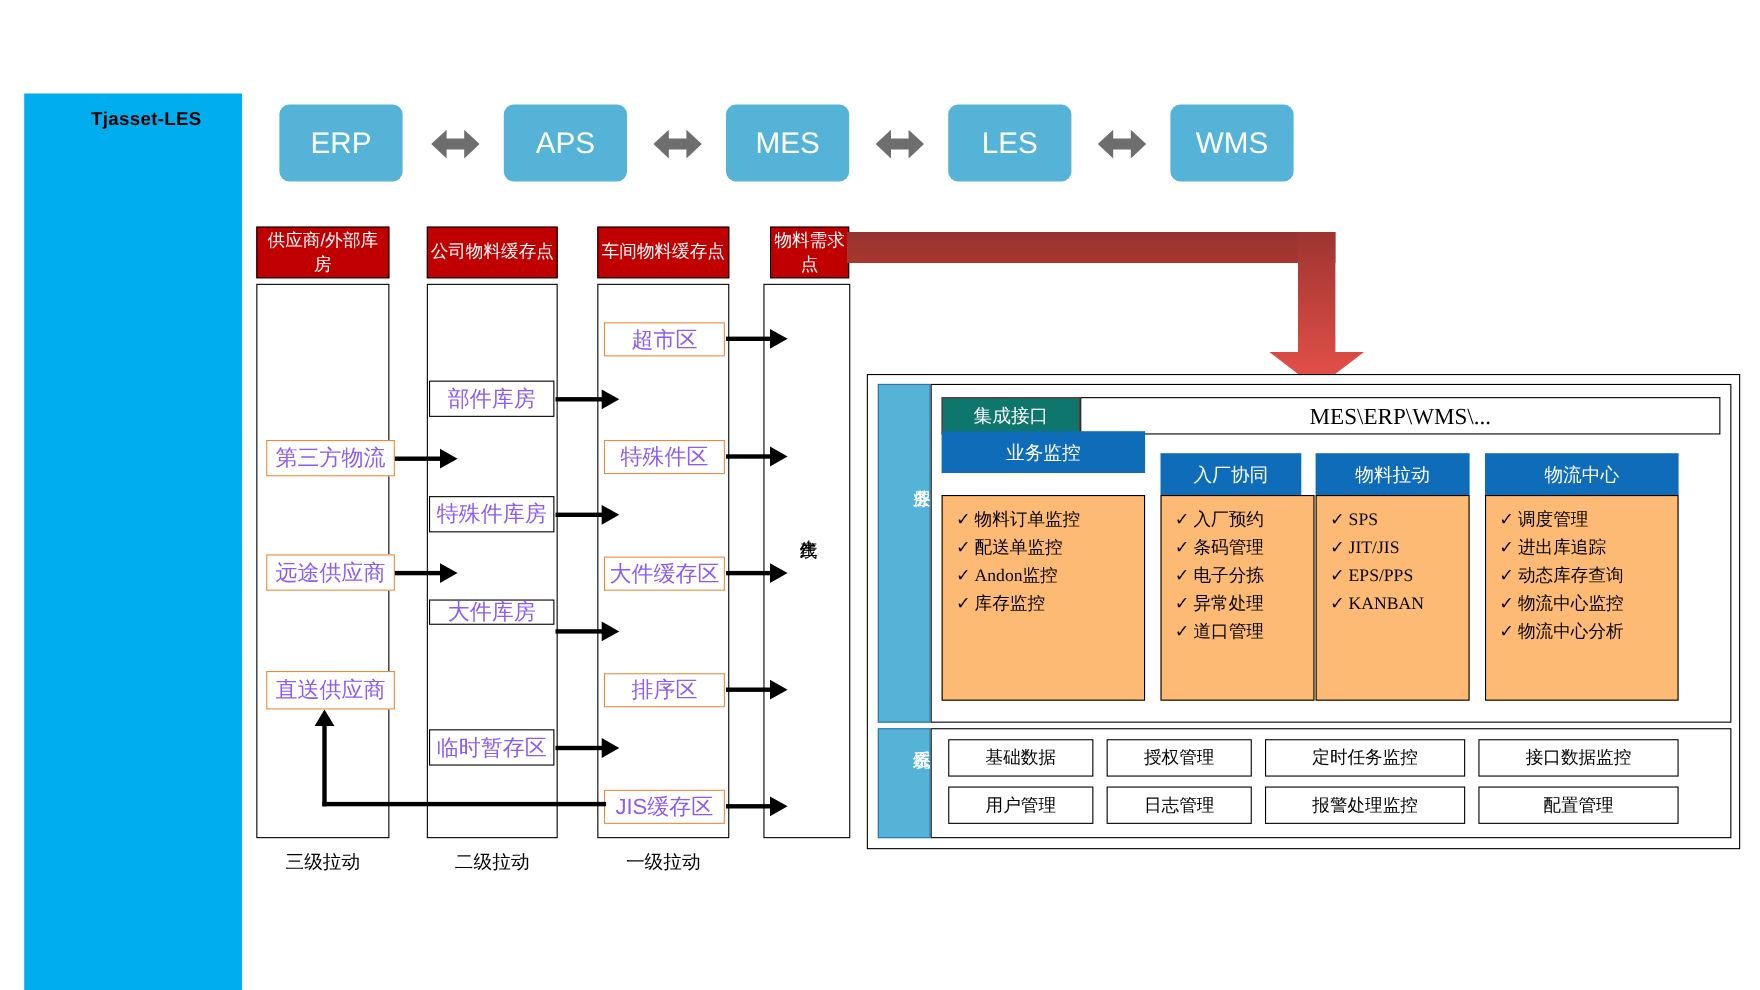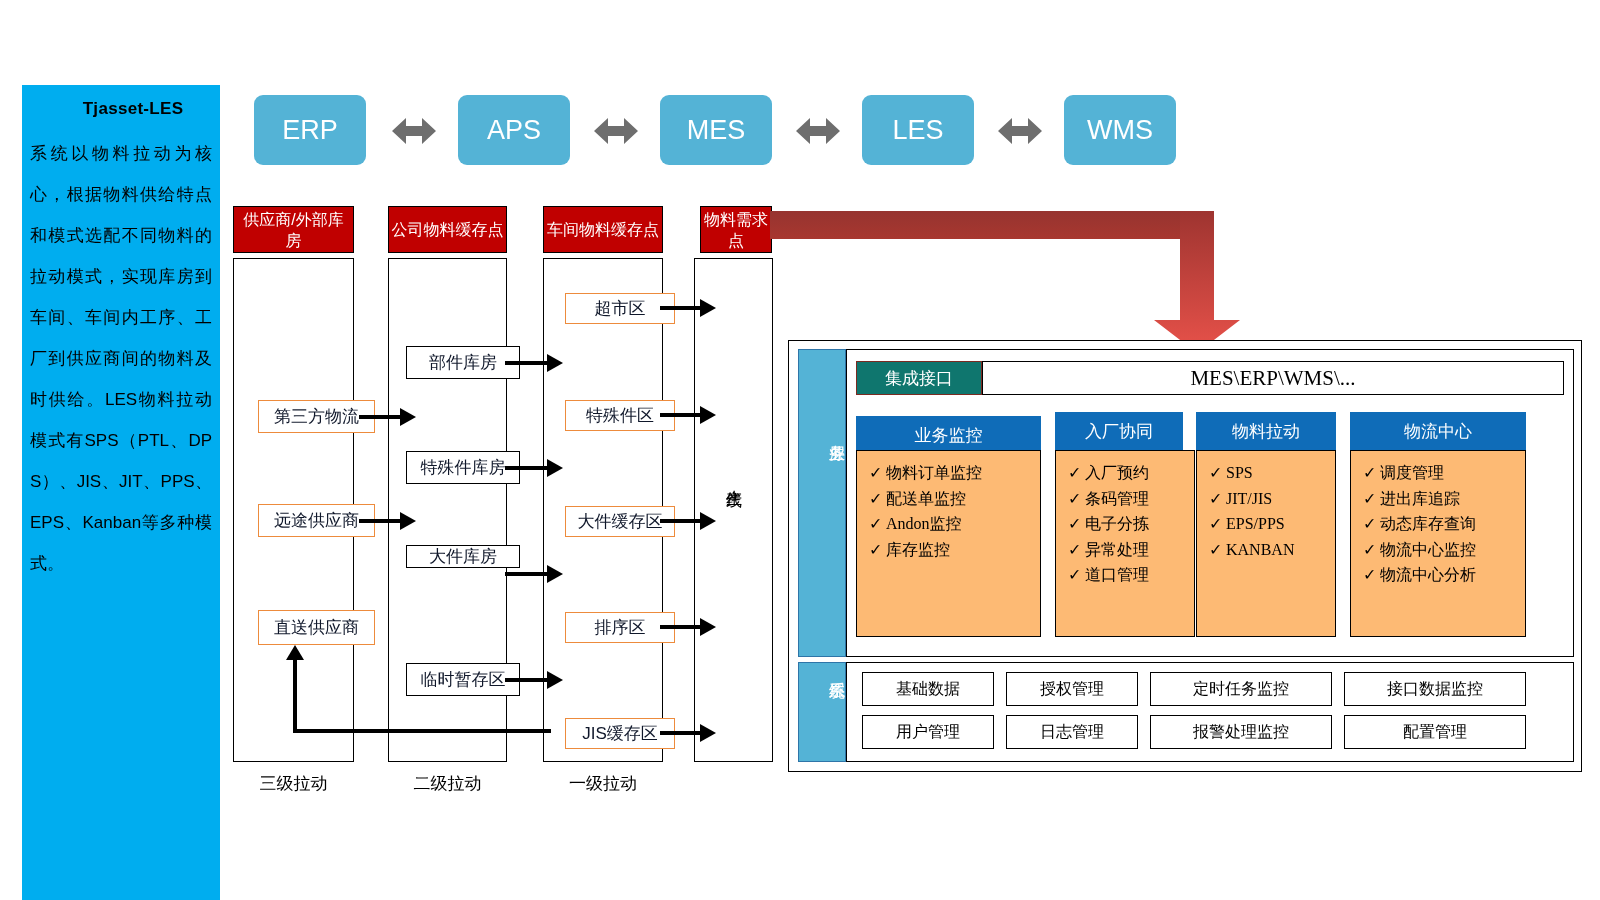--- a/index.html
+++ b/index.html
@@ -23,22 +23,22 @@
 
   
   .redhead{background:#C00000;border:1px solid #000;color:#fff;font-size:16px;
            line-height:21px;display:flex;align-items:center;justify-content:center;
            text-align:center;padding:0 2px;}
   
   .colframe{border:1.6px solid #000;background:#fff;}
   .colcap{font-size:17px;color:#000;text-align:center;}
 
   
-  .node{border:1.4px solid #000;background:#fff;color:#0f172a;font-size:17px;
-        display:flex;align-items:center;justify-content:center;text-align:center;margin-left:16px;}
+  .node{border:1.4px solid #000;background:#fff;color:#8b5cf6;font-size:20px;
+        display:flex;align-items:center;justify-content:center;text-align:center;}
   .node.orange{border-color:#ED8B3C;}
 
   .vlabel{writing-mode:vertical-rl;text-orientation:upright;font-size:16px;
           letter-spacing:1px;color:#000;}
 
   
   .hline{background:#000;height:4px;}
   .vline{background:#000;width:4px;}
   .ahead-r{width:0;height:0;border-top:9px solid transparent;
            border-bottom:9px solid transparent;border-left:16px solid #000;}
@@ -62,21 +62,20 @@
            display:flex;align-items:center;justify-content:center;}
   .syscell{border:1.3px solid #000;background:#fff;color:#000;font-size:16px;
            display:flex;align-items:center;justify-content:center;
            font-family:"Liberation Serif",serif;}
 </style>
 </head>
 <body>
 
 <div class="abs" id="intro">
   <div class="title">Tjasset-LES</div>
-  <div class="body">系统以物料拉动为核心，根据物料供给特点和模式选配不同物料的拉动模式，实现库房到车间、车间内工序、工厂到供应商间的物料及时供给。LES物料拉动模式有SPS（PTL、DPS）、JIS、JIT、PPS、EPS、Kanban等多种模式。</div>
 </div>
 
 <div class="abs sysbox" style="left:254px">
     <span>ERP</span>
   </div>
 <div class="abs sysbox" style="left:458px">
     <span>APS</span>
   </div>
 <div class="abs sysbox" style="left:660px">
     <span>MES</span>
@@ -191,21 +190,21 @@
 <div class="abs layerband" style="left:798px;top:349px;width:48px;height:308px">
   <div class="abs vlabel" style="left:0;top:82px;width:48px;text-align:center;color:#fff;">业务层</div>
 </div>
 <div class="abs layerwrap" style="left:846px;top:349px;width:728px;height:308px"></div>
 
 <div class="abs bluehdr" style="left:856px;top:361px;width:126px;height:34px">集成接口</div>
 <div class="abs" style="left:982px;top:361px;width:582px;height:34px;border:1.3px solid #000;background:#fff">
   <div class="ifvalue" style="width:100%;height:100%">MES\ERP\WMS\...</div>
 </div>
 
-<div class="abs modhdr" style="left:856px;top:416px;width:185px;height:38px">业务监控</div>
+<div class="abs modhdr" style="left:856px;top:392px;width:185px;height:38px">业务监控</div>
 <div class="abs modbody" style="left:856px;top:450px;width:185px;height:187px">
   <ul style="margin:0;padding:0">
     <li><span class="ck">✓</span><span>物料订单监控</span></li>
     <li><span class="ck">✓</span><span>配送单监控</span></li>
     <li><span class="ck">✓</span><span>Andon监控</span></li>
     <li><span class="ck">✓</span><span>库存监控</span></li>
   </ul>
 </div>
 
 <div class="abs modhdr" style="left:1055px;top:412px;width:128px;height:38px">入厂协同</div>

